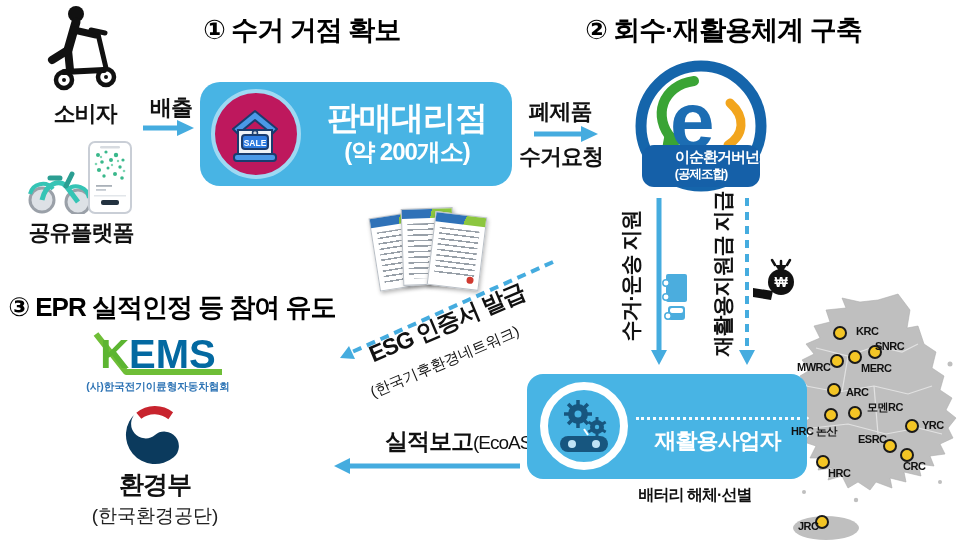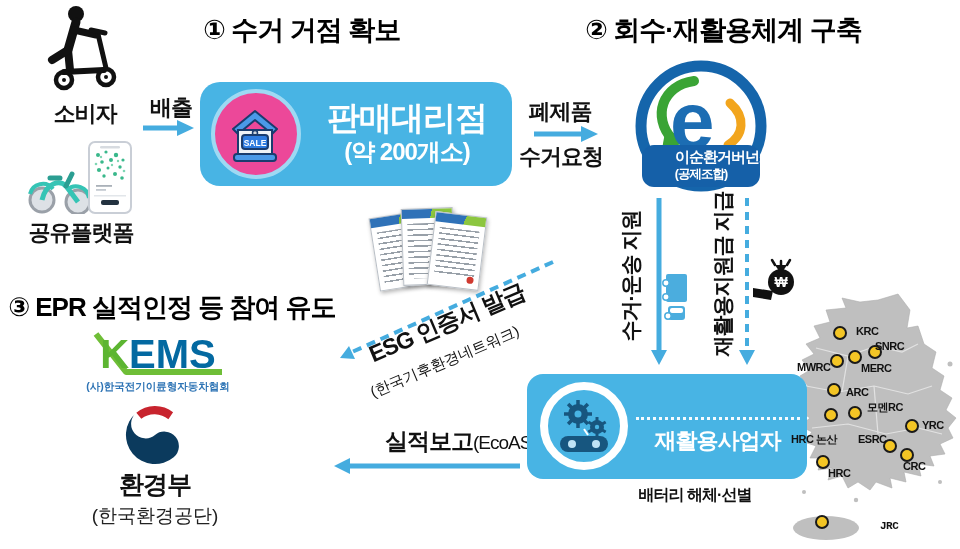--- a/index.html
+++ b/index.html
@@ -5,21 +5,21 @@
   html,body{margin:0;padding:0;background:#fff;}
   #stage{position:relative;width:960px;height:549px;background:#fff;overflow:hidden;
          font-family:"Liberation Sans","DejaVu Sans",sans-serif;color:#111;}
   .abs{position:absolute;}
   .bold{font-weight:bold;}
   .ctr{text-align:center;}
   .nw{white-space:nowrap;}
   .title{font-size:27px;font-weight:bold;color:#000;letter-spacing:-1px;}
   .lbl22{font-size:22px;font-weight:bold;color:#111;letter-spacing:-1px;}
   .bluebox{background:#48b4e4;border-radius:20px;}
-  .wcircle{background:#ec4899;border-radius:50%;}
+  .wcircle{background:#be185d;border-radius:50%;}
   .vtext{transform:translate(-50%,-50%) rotate(-90deg);white-space:nowrap;
          font-size:21px;font-weight:bold;color:#111;letter-spacing:-1px;}
   .boxtitle{color:#fff;font-weight:bold;letter-spacing:-1px;}
   .cert{position:absolute;width:50px;background:#fff;border:1px solid #b9bfc6;
         box-shadow:1px 2px 4px rgba(0,0,0,.3);}
   .cert .hd{height:9px;background:linear-gradient(105deg,#2f72b8 58%,#8cc63f 58%);}
   .cert .ln{margin:5px 5px 4px 5px;background:repeating-linear-gradient(to bottom,#98a0a8 0 1.5px,transparent 1.5px 5.5px);}
   .map-dot{position:absolute;width:14px;height:14px;border-radius:50%;
            background:#f3c525;border:2px solid #1a1a1a;box-sizing:border-box;}
   .map-label{position:absolute;font-size:11px;font-weight:bold;color:#111;white-space:nowrap;letter-spacing:-0.5px;}
@@ -251,31 +251,31 @@
       <div class="map-label" style="left: 875px; top: 340px;">SNRC</div>
       <div class="map-dot" style="left: 830px; top: 354px;"></div>
       <div class="map-label" style="left: 797px; top: 361px;">MWRC</div>
       <div class="map-dot" style="left: 848px; top: 350px;"></div>
       <div class="map-label" style="left: 861px; top: 362px;">MERC</div>
       <div class="map-dot" style="left: 827px; top: 383px;"></div>
       <div class="map-label" style="left: 846px; top: 386px;">ARC</div>
       <div class="map-dot" style="left: 848px; top: 406px;"></div>
       <div class="map-label" style="left: 867px; top: 400px;">모멘RC</div>
       <div class="map-dot" style="left: 824px; top: 408px;"></div>
-      <div class="map-label" style="left: 791px; top: 424px; margin-top: 8px;">HRC 논산</div>
+      <div class="map-label" style="left: 791px; top: 424px;">HRC 논산</div>
       <div class="map-dot" style="left: 905px; top: 419px;"></div>
       <div class="map-label" style="left: 922px; top: 419px;">YRC</div>
       <div class="map-dot" style="left: 883px; top: 439px;"></div>
       <div class="map-label" style="left: 858px; top: 433px;">ESRC</div>
       <div class="map-dot" style="left: 900px; top: 448px;"></div>
       <div class="map-label" style="left: 903px; top: 460px;">CRC</div>
       <div class="map-dot" style="left: 816px; top: 455px;"></div>
       <div class="map-label" style="left: 828px; top: 467px;">HRC</div>
       <div class="map-dot" style="left: 815px; top: 515px;"></div>
-      <div class="map-label" style="left: 880px; top: 520px; font-family: Liberation Mono, monospace;">JRC</div>
+      <div class="map-label" style="left: 798px; top: 520px;">JRC</div>
     </div>
 
   <svg class="abs" style="left:0;top:0;pointer-events:none;" width="960" height="549" viewBox="0 0 960 549">
     <g stroke="#45acdf" fill="#45acdf">
       <line x1="143" y1="128" x2="177" y2="128" stroke-width="5"></line>
       <polygon points="177,120 194,128 177,136" stroke="none"></polygon>
       <line x1="534" y1="134" x2="581" y2="134" stroke-width="5"></line>
       <polygon points="581,126 598,134 581,142" stroke="none"></polygon>
       <line x1="659" y1="198" x2="659" y2="350" stroke-width="5"></line>
       <polygon points="651,350 667,350 659,365" stroke="none"></polygon>

